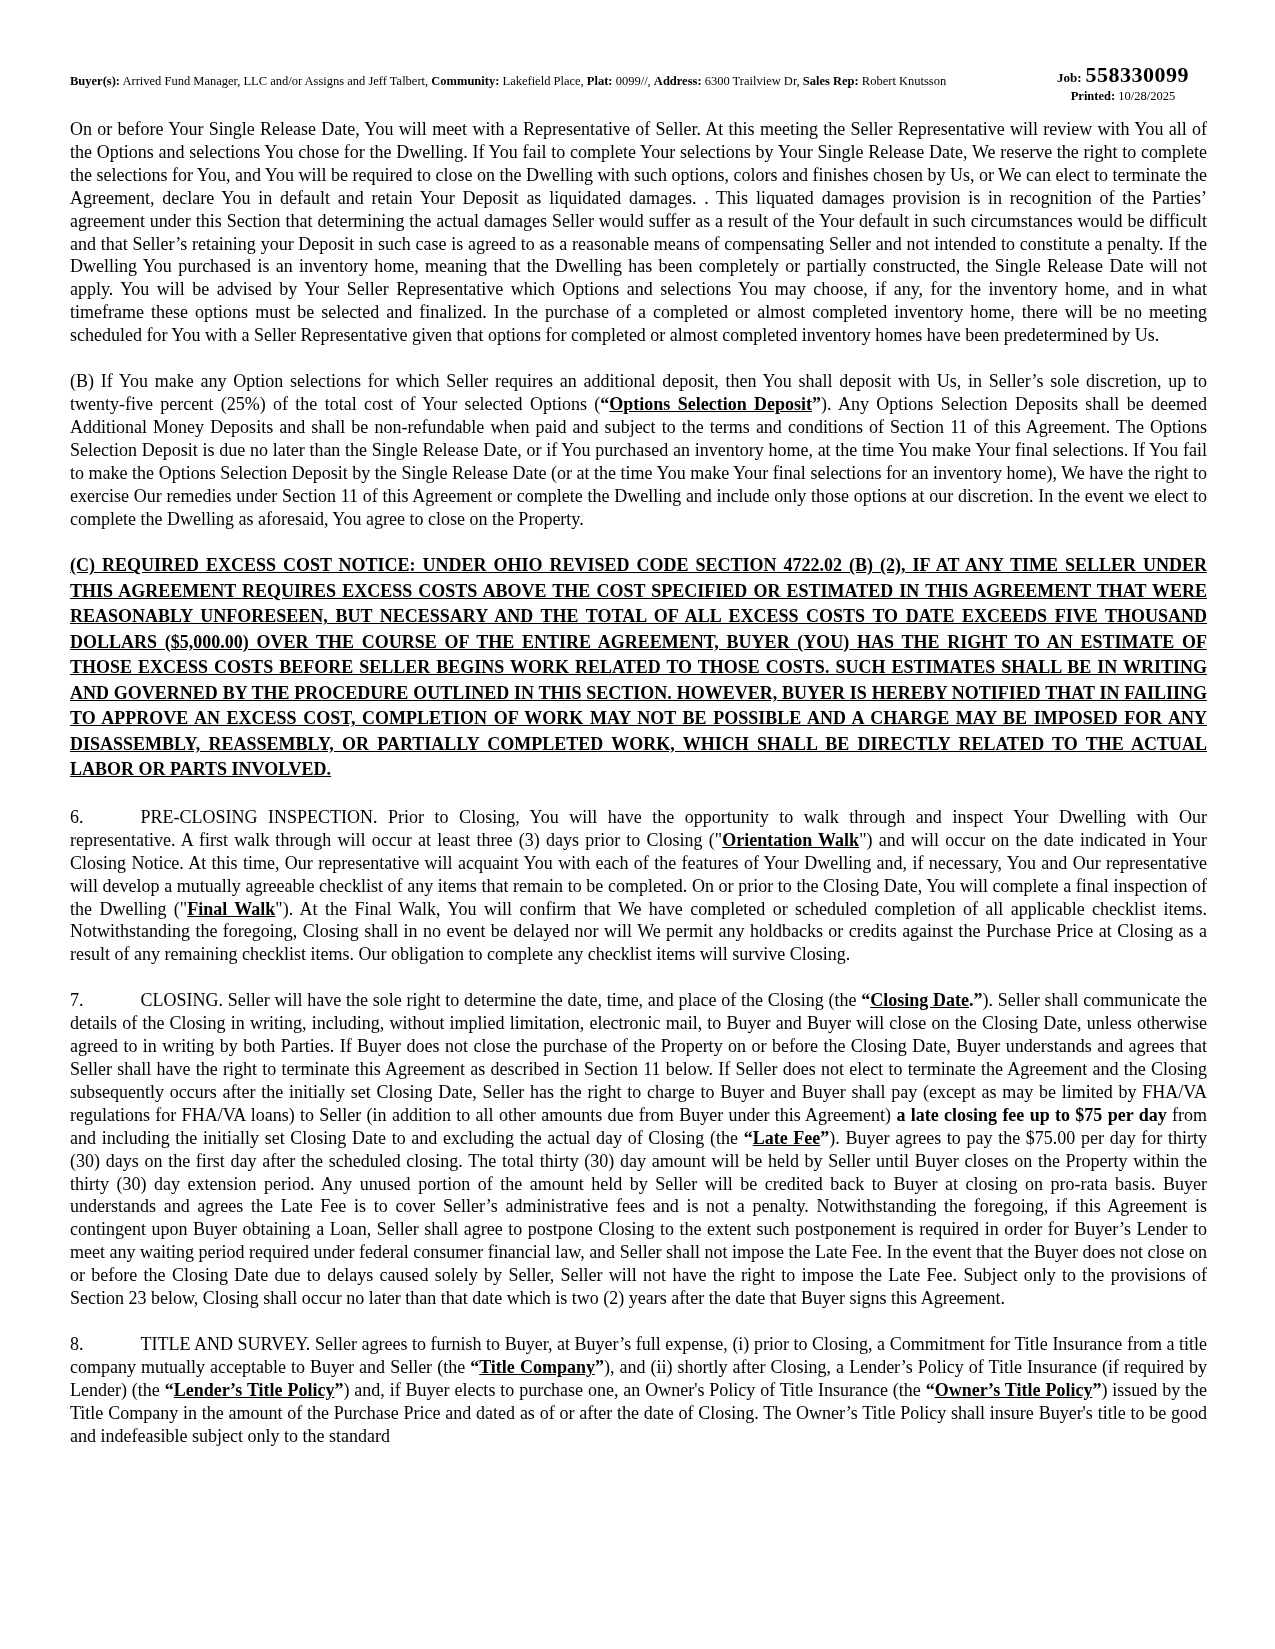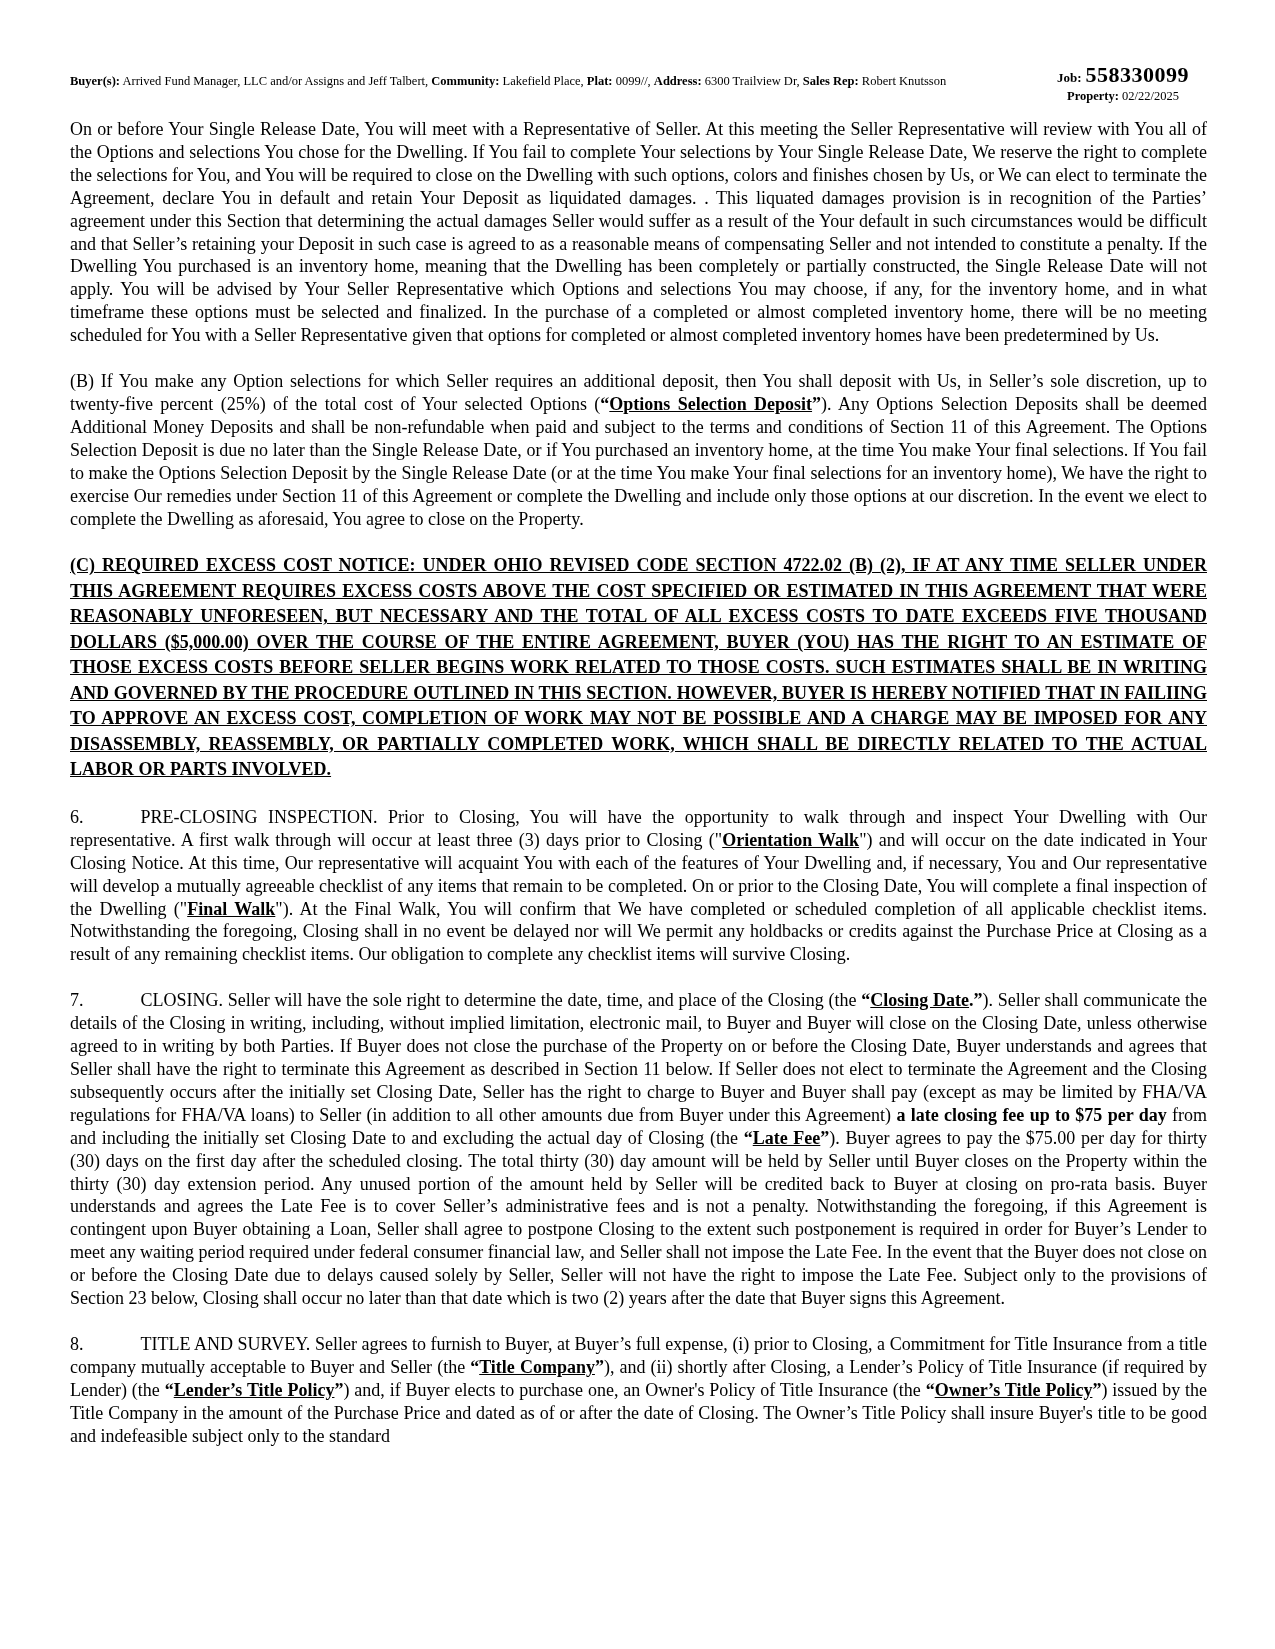--- a/index.html
+++ b/index.html
@@ -43,22 +43,22 @@
       <span>6300 Trailview Dr,</span>
       <span class="lbl">Sales Rep:</span>
       <span>Robert Knutsson</span>
     </div>
     <div class="header-right">
       <div class="job-line">
         <span class="job-label">Job:</span>
         <span class="job-value">558330099</span>
       </div>
       <div class="printed-line">
-        <span class="lbl">Property:</span>
-        <span>02/22/2025</span>
+        <span class="lbl">Printed:</span>
+        <span>10/28/2025</span>
       </div>
     </div>
   </div>
 
   <p class="para"><span>On or before Your Single Release Date, You will meet with a Representative of Seller.  At this meeting the Seller Representative will review with You all of the Options and selections You chose for the Dwelling.  If You fail to complete Your selections by Your Single Release Date, We reserve the right to complete the selections for You, and You will be required to close on the Dwelling with such options, colors and finishes chosen by Us, or We can elect to terminate the Agreement, declare You in default and retain Your Deposit as liquidated damages.  . This liquated damages provision is in recognition of the Parties’ agreement under this Section that determining the actual damages Seller would suffer as a result of the Your default in such circumstances would be difficult and that Seller’s retaining your Deposit in such case is agreed to as a reasonable means of compensating Seller and not intended to constitute a penalty.  If the Dwelling You purchased is an inventory home, meaning that the Dwelling has been completely or partially constructed, the Single Release Date will not apply.  You will be advised by Your Seller Representative which Options and selections You may choose, if any, for the inventory home, and in what timeframe these options must be selected and finalized.  In the purchase of a completed or almost completed inventory home, there will be no meeting scheduled for You with a Seller Representative given that options for completed or almost completed inventory homes have been predetermined by Us.</span></p>
 
   <p class="para"><span>(B)  If You make any Option selections for which Seller requires an additional deposit, then You shall deposit with Us, in Seller’s sole discretion, up to twenty-five percent (25%) of the total cost of Your selected Options (</span><span class="b">“</span><span class="b u">Options Selection Deposit</span><span class="b">”</span><span>). Any Options Selection Deposits shall be deemed Additional Money Deposits and shall be non-refundable when paid and subject to the terms and conditions of Section 11 of this Agreement.  The Options Selection Deposit is due no later than the Single Release Date, or if You purchased an inventory home, at the time You make Your final selections.  If You fail to make the Options Selection Deposit by the Single Release Date (or at the time You make Your final selections for an inventory home), We have the right to exercise Our remedies under Section 11 of this Agreement or complete the Dwelling and include only those options at our discretion.  In the event we elect to complete the Dwelling as aforesaid, You agree to close on the Property.</span></p>
 
   <p class="para para-bold"><span class="b">(C)  REQUIRED EXCESS COST NOTICE: UNDER OHIO REVISED CODE SECTION 4722.02 (B) (2), IF AT ANY TIME SELLER UNDER THIS AGREEMENT REQUIRES EXCESS COSTS ABOVE THE COST SPECIFIED OR ESTIMATED IN THIS AGREEMENT THAT WERE REASONABLY UNFORESEEN, BUT NECESSARY AND THE TOTAL OF ALL EXCESS COSTS TO DATE EXCEEDS FIVE THOUSAND DOLLARS ($5,000.00) OVER THE COURSE OF THE ENTIRE AGREEMENT, BUYER (YOU) HAS THE RIGHT TO AN ESTIMATE OF THOSE EXCESS COSTS BEFORE SELLER BEGINS WORK RELATED TO THOSE COSTS. SUCH ESTIMATES SHALL BE IN WRITING AND GOVERNED BY THE PROCEDURE OUTLINED IN THIS SECTION. HOWEVER, BUYER IS HEREBY NOTIFIED THAT IN FAILIING TO APPROVE AN EXCESS COST, COMPLETION OF WORK MAY NOT BE POSSIBLE AND A CHARGE MAY BE IMPOSED FOR ANY DISASSEMBLY, REASSEMBLY, OR PARTIALLY COMPLETED WORK, WHICH SHALL BE DIRECTLY RELATED TO THE ACTUAL LABOR OR PARTS INVOLVED.</span></p>
 

